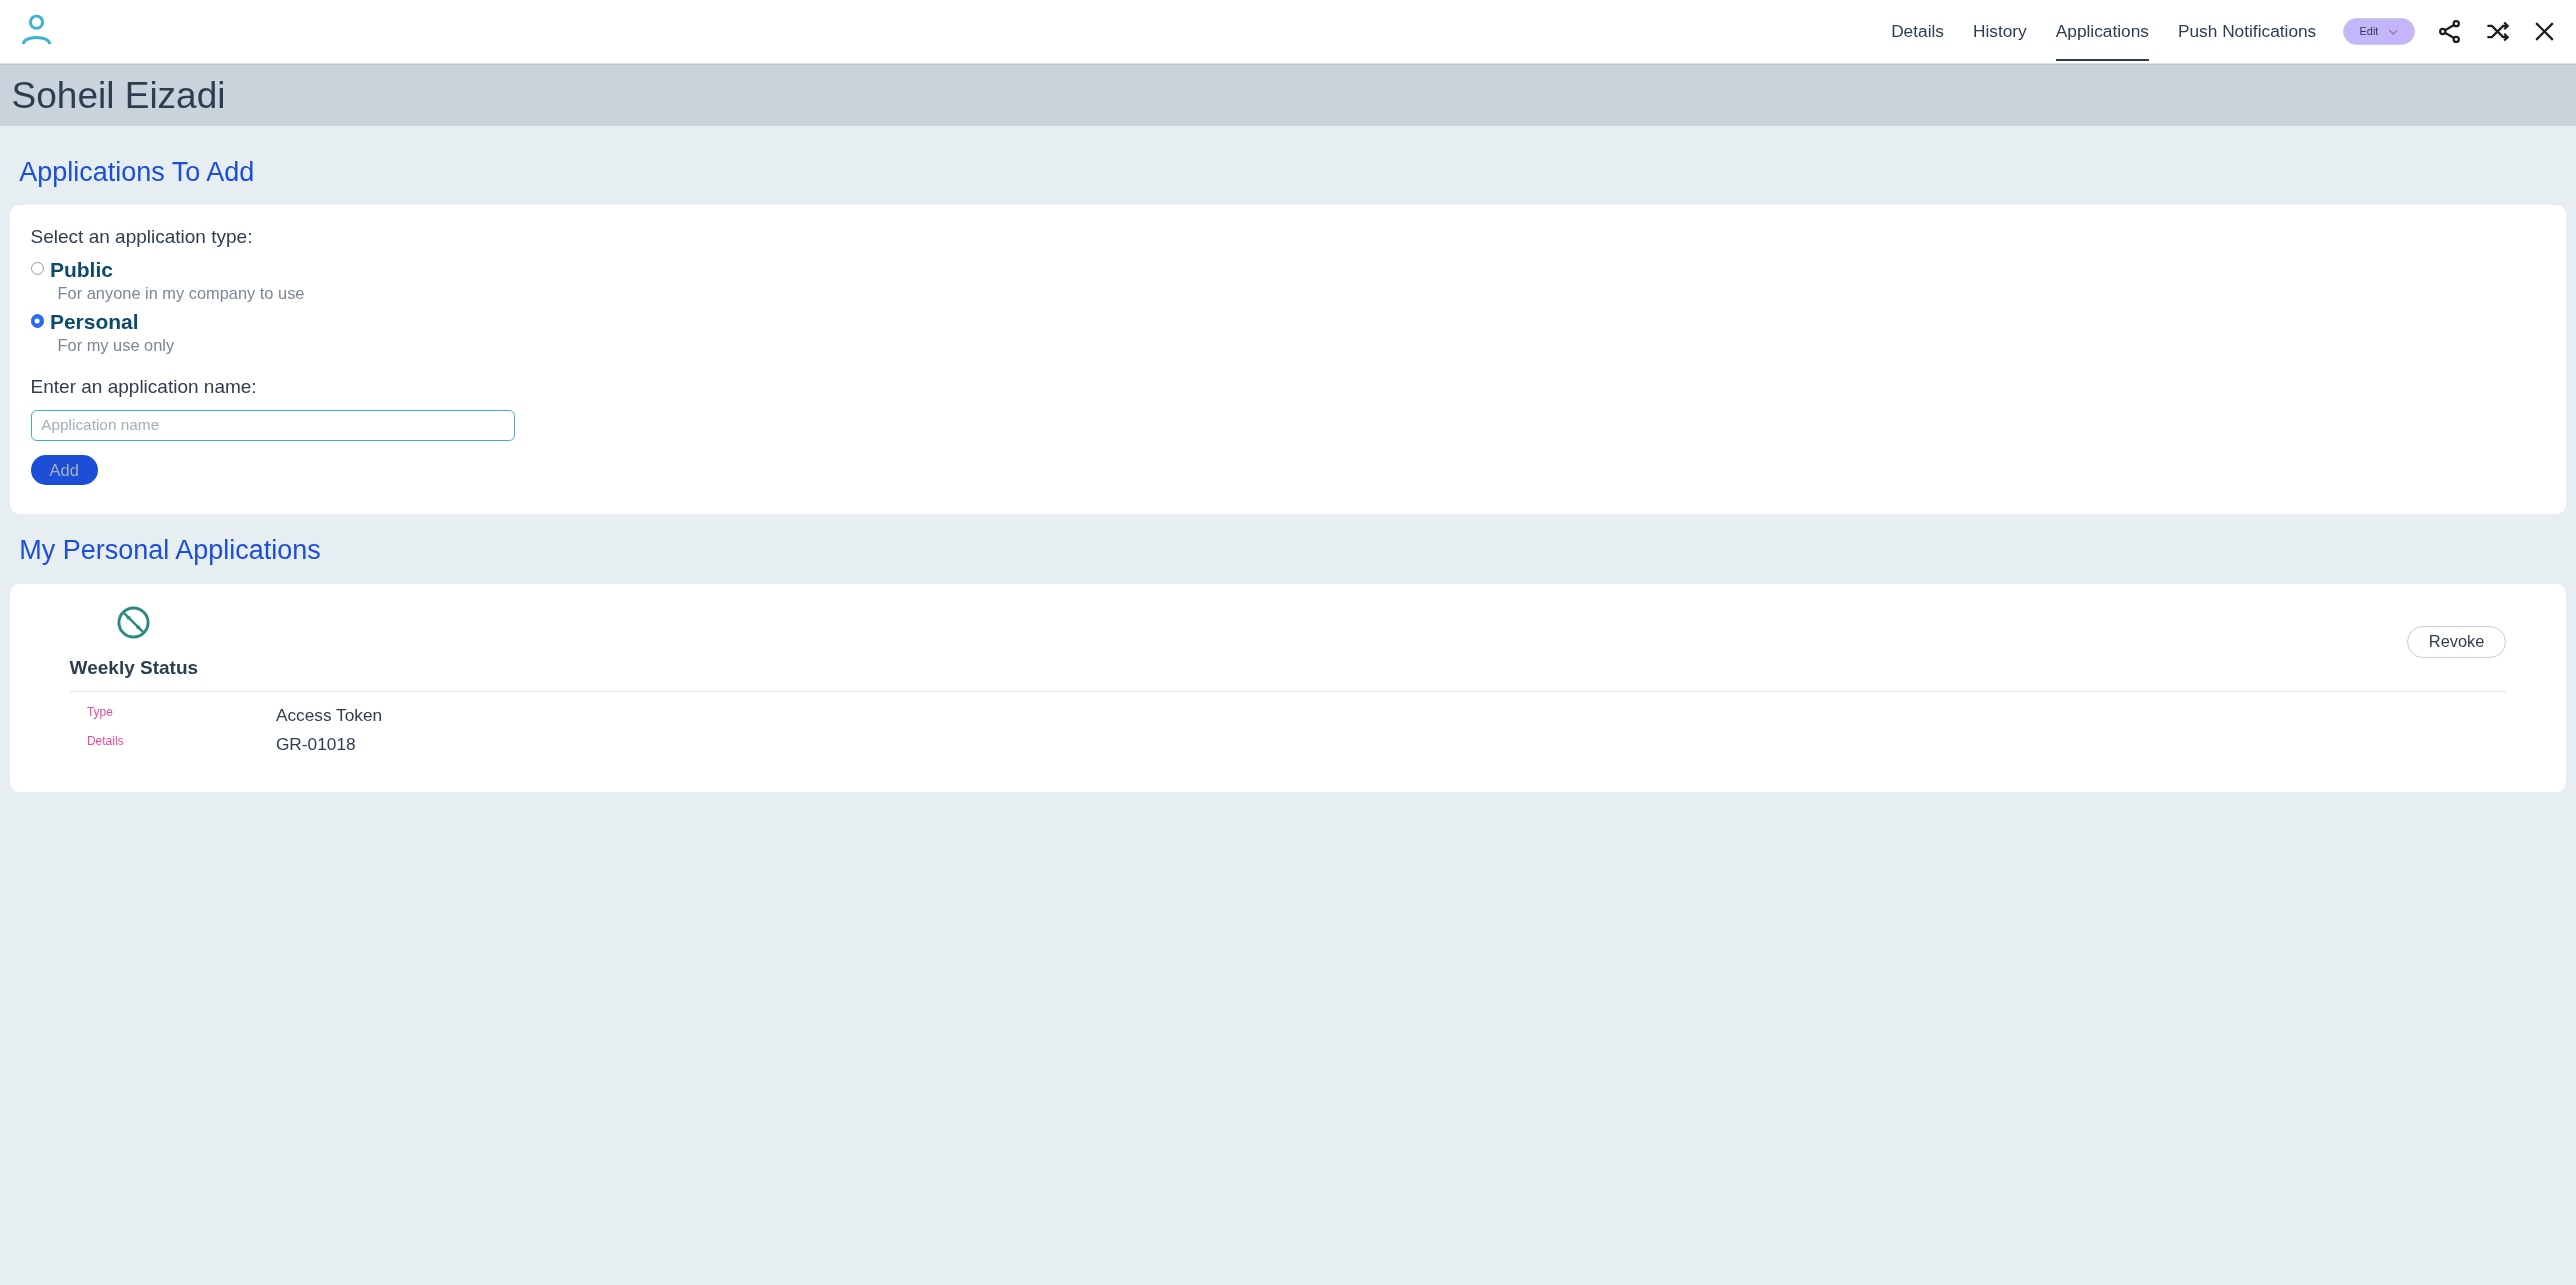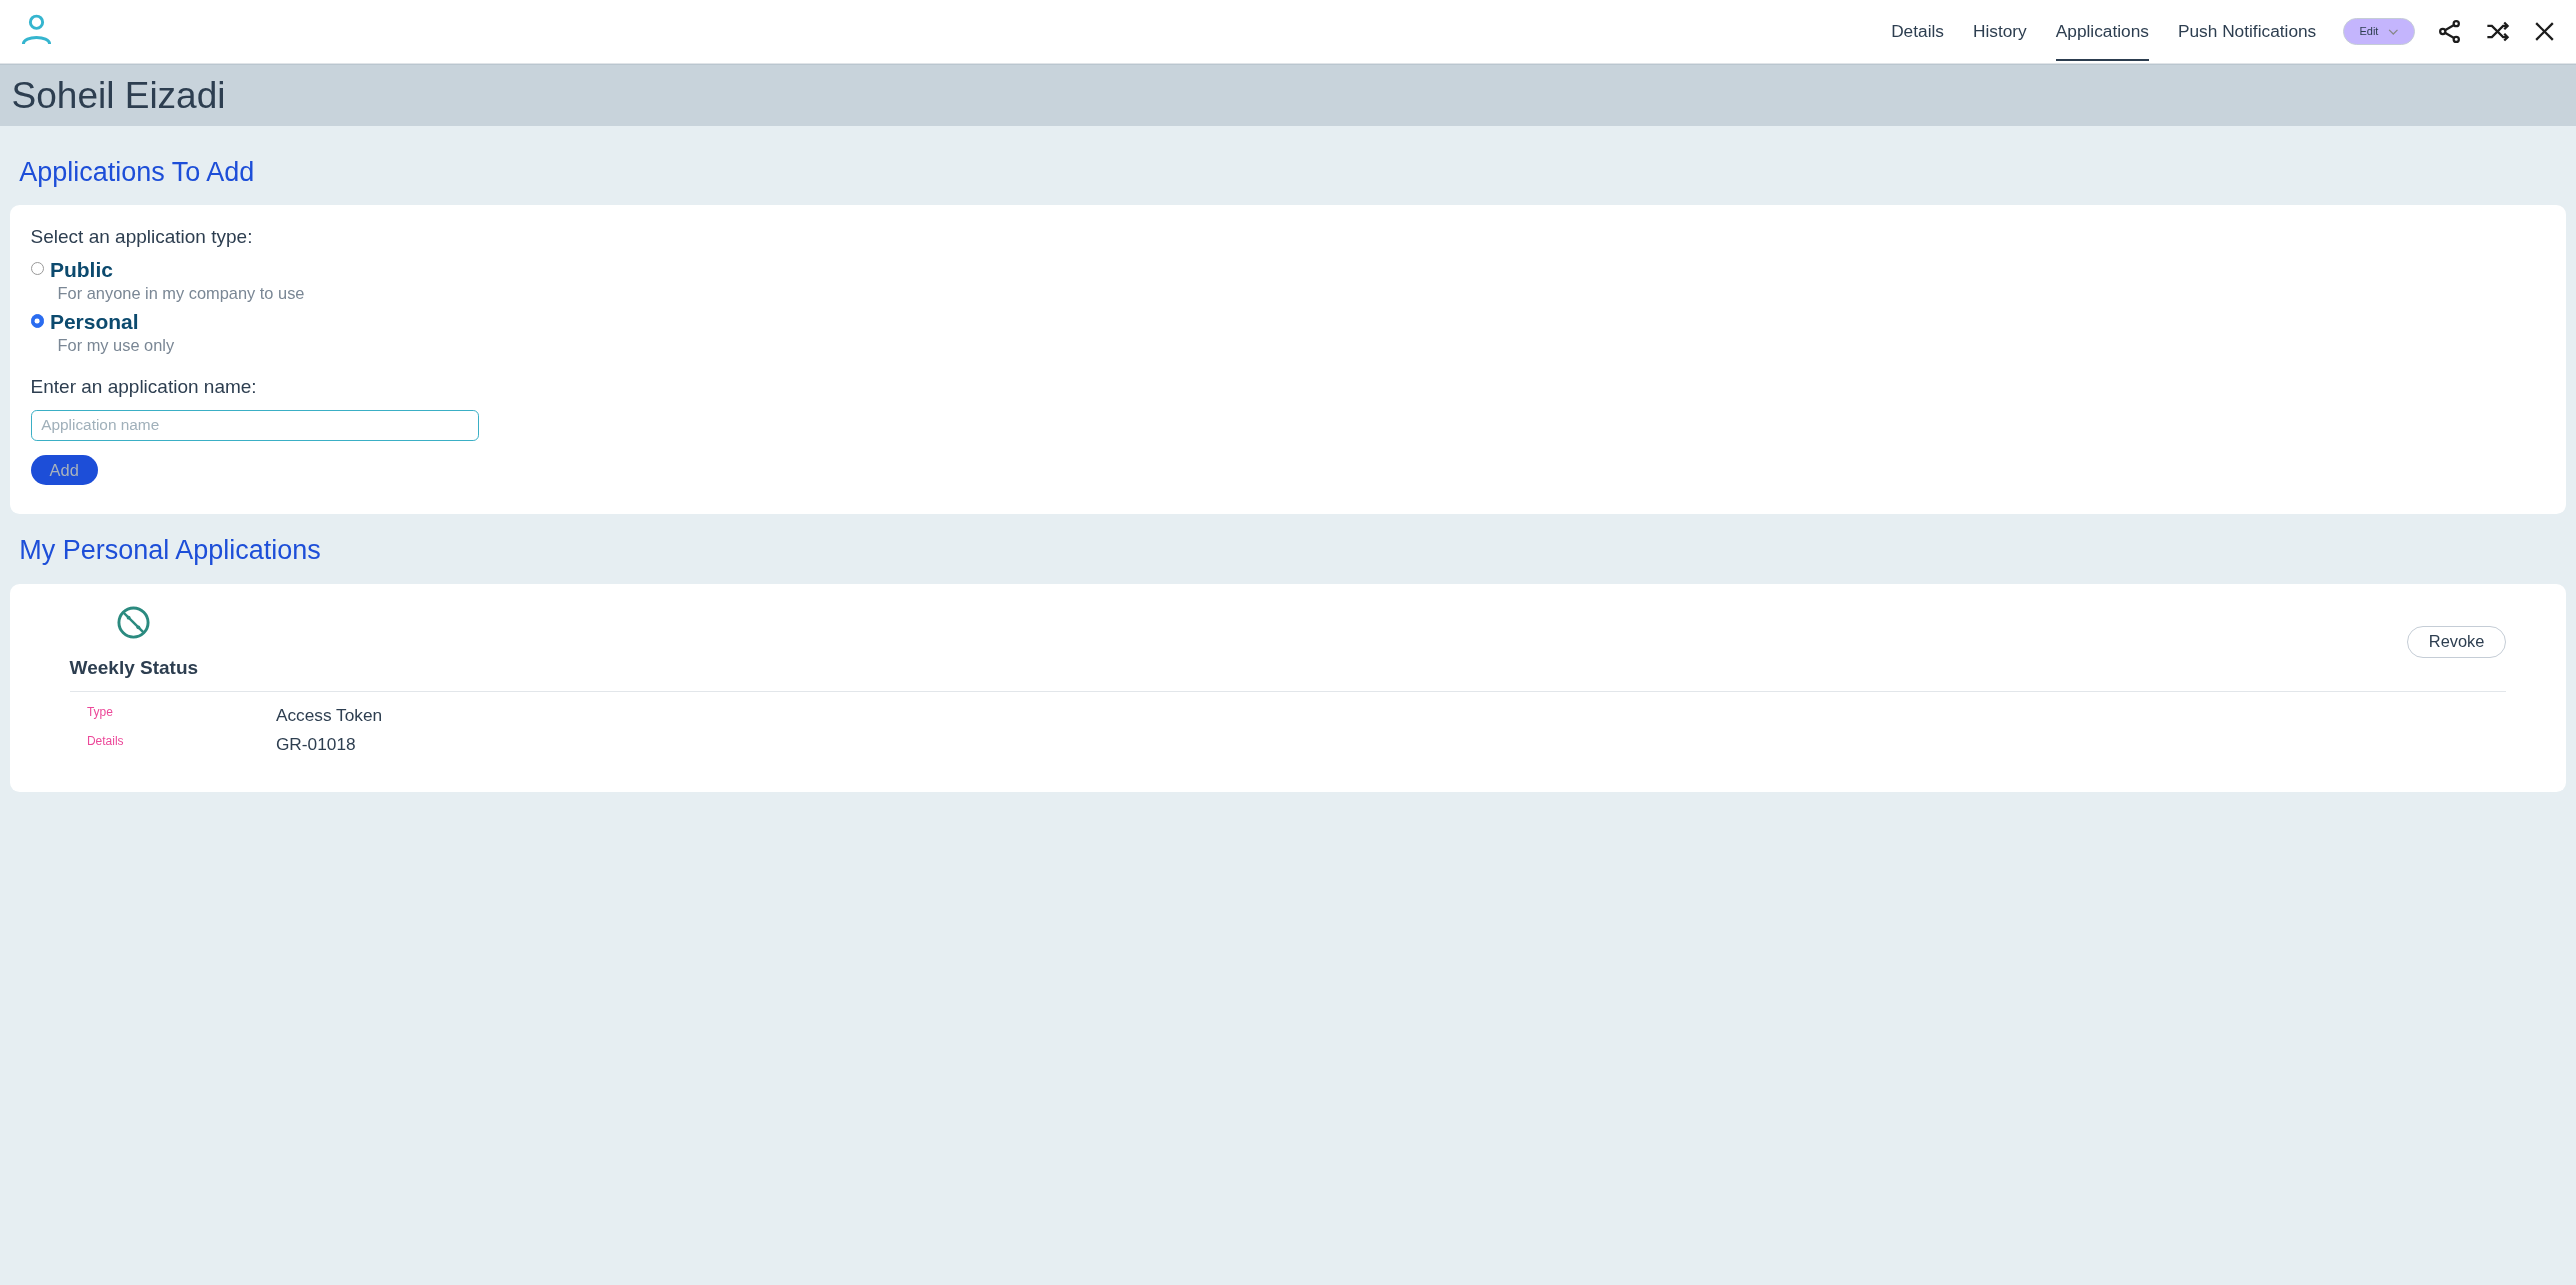--- a/index.html
+++ b/index.html
@@ -86,21 +86,21 @@
     .radio-custom.selected::after {
       content: ""; width: 4.8px; height: 4.8px; background: #fff;
       border-radius: 50%; position: absolute; top: 50%; left: 50%;
       transform: translate(-50%, -50%);
     }
     .radio-text { display: flex; flex-direction: column; }
     .radio-title { font-size: 21px; color: #0c4a6e; font-weight: bold; }
     .radio-desc { font-size: 16.4px; color: #7a8795; margin-top: 1.9px; margin-left: 7.7px; }
 
     .app-name-input {
-      width: 448px;
+      width: 484px;
       border: 1px solid #3aafc5;
       border-radius: 5.8px;
       padding: 5.8px 9.6px;
       font-size: 15.4px;
       color: #2d3e50;
       outline: none;
       margin-top: 1.9px;
     }
     .app-name-input::placeholder { color: #a0b0ba; }
 

